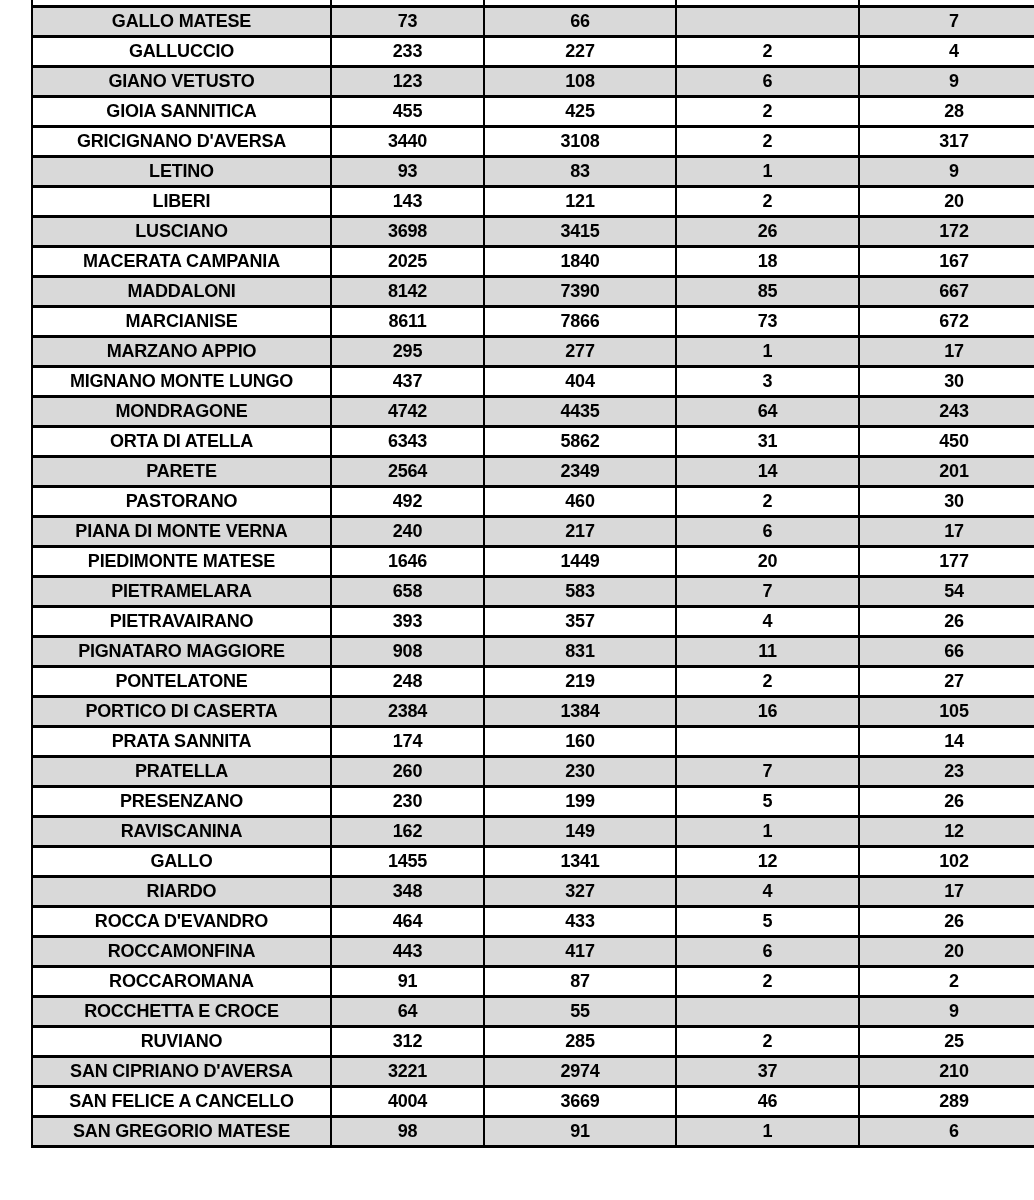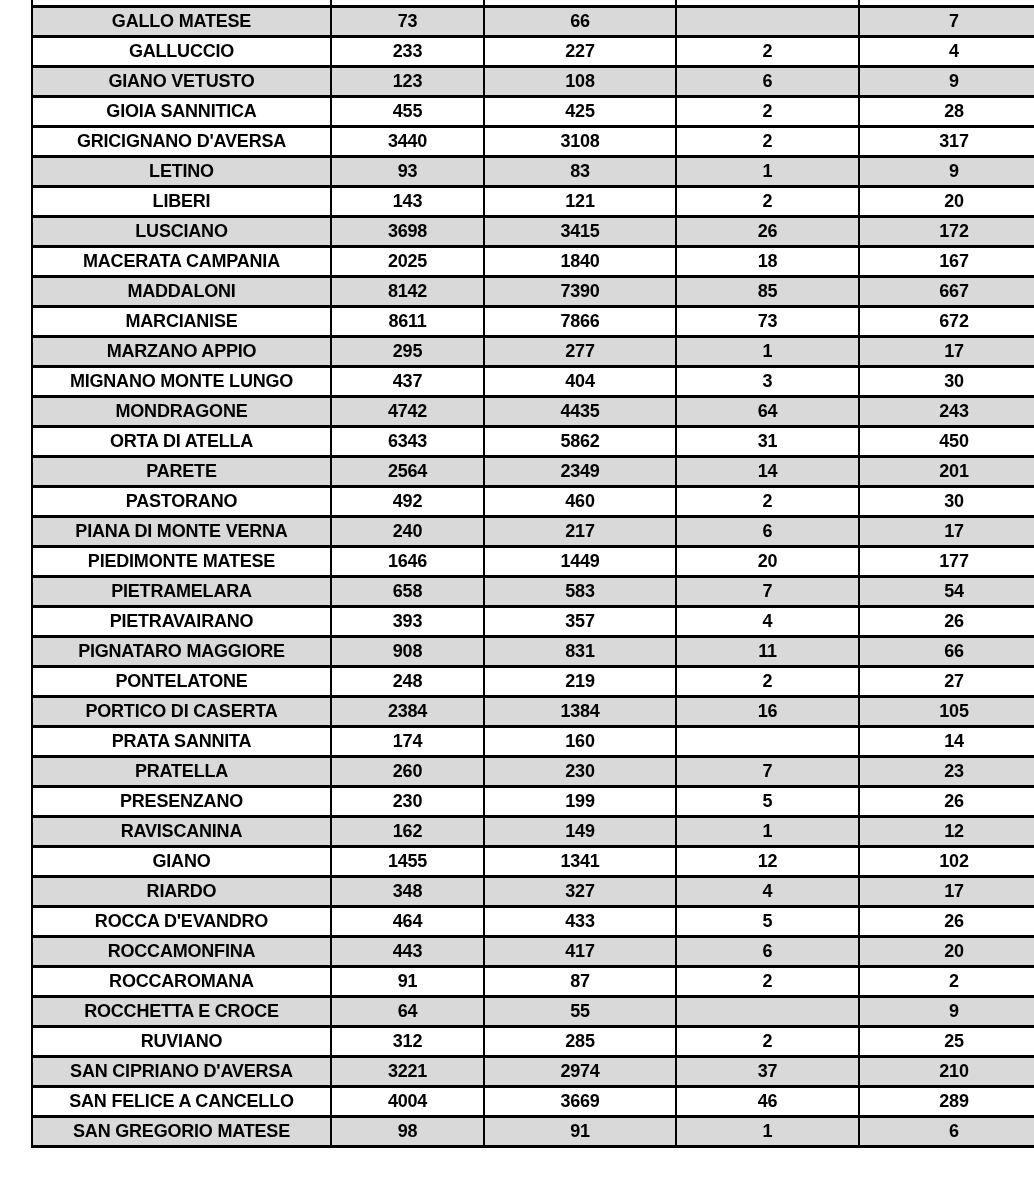--- a/index.html
+++ b/index.html
@@ -257,21 +257,21 @@
           <td>26</td>
         </tr>
         <tr class="gray">
           <td>RAVISCANINA</td>
           <td>162</td>
           <td>149</td>
           <td>1</td>
           <td>12</td>
         </tr>
         <tr class="white">
-          <td>GIANO</td>
+          <td>GALLO</td>
           <td>1455</td>
           <td>1341</td>
           <td>12</td>
           <td>102</td>
         </tr>
         <tr class="gray">
           <td>RIARDO</td>
           <td>348</td>
           <td>327</td>
           <td>4</td>

